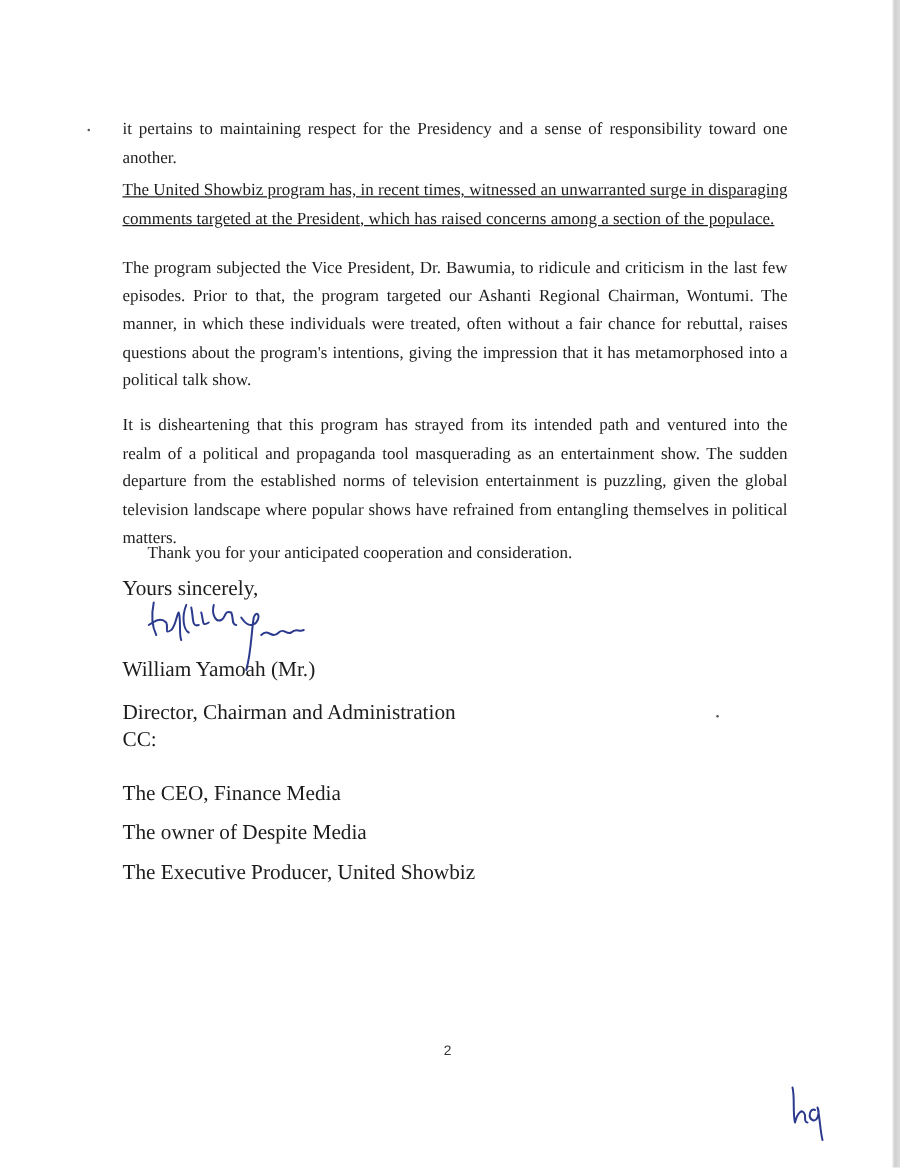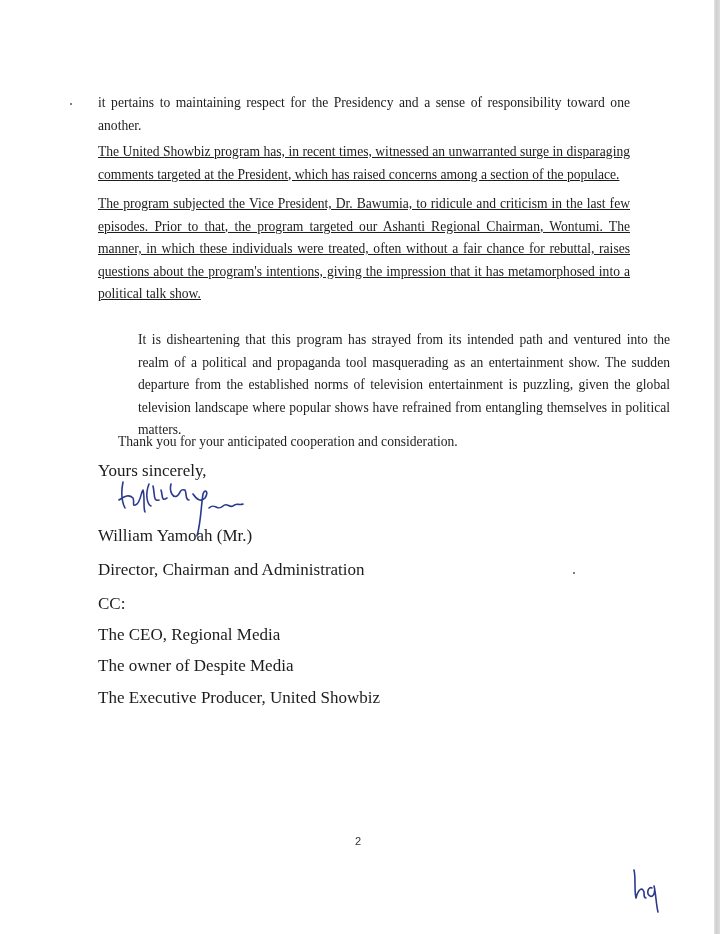--- a/index.html
+++ b/index.html
@@ -47,25 +47,25 @@
   <span class="stray-dot" style="left:573px; top:572px;"></span>
 
   <div class="text-block" style="top:92px;">
     <p>it pertains to maintaining respect for the Presidency and a sense of responsibility toward one another.</p>
   </div>
 
   <div class="text-block" style="top:141px;text-decoration:underline;">
     <p>The United Showbiz program has, in recent times, witnessed an unwarranted surge in disparaging comments targeted at the President, which has raised concerns among a section of the populace.</p>
   </div>
 
-  <div class="text-block" style="top:193px;text-decoration:underline;">
+  <div class="text-block" style="top:203px;">
     <p>The program subjected the Vice President, Dr. Bawumia, to ridicule and criticism in the last few episodes. Prior to that, the program targeted our Ashanti Regional Chairman, Wontumi. The manner, in which these individuals were treated, often without a fair chance for rebuttal, raises questions about the program's intentions, giving the impression that it has metamorphosed into a political talk show.</p>
   </div>
 
-  <div class="text-block" style="top:329px;margin-left:40px;">
+  <div class="text-block" style="top:329px;">
     <p>It is disheartening that this program has strayed from its intended path and ventured into the realm of a political and propaganda tool masquerading as an entertainment show. The sudden departure from the established norms of television entertainment is puzzling, given the global television landscape where popular shows have refrained from entangling themselves in political matters.</p>
   </div>
 
   <div class="text-block" style="top:431px;margin-left:20px;">
     <p>Thank you for your anticipated cooperation and consideration.</p>
   </div>
 
   <div class="line" style="top:461px;">Yours sincerely,</div>
 
   <svg class="sig" style="left:115px; top:478px;" width="160" height="60" viewBox="0 0 160 60">
@@ -74,22 +74,22 @@
       <path d="M34 6 C30 16, 32 26, 36 28 M38 8 C40 16, 38 24, 44 22 M46 12 C48 18, 46 24, 52 20"></path>
       <path d="M56 6 C54 14, 58 20, 62 18 C66 16, 64 10, 70 12 C72 16, 70 22, 74 22"></path>
       <path d="M78 16 C82 22, 86 24, 90 20 C94 14, 90 10, 88 16 C86 28, 86 44, 82 58"></path>
       <path d="M94 30 C100 24, 102 34, 108 28 C112 24, 114 30, 118 28 C122 24, 124 28, 128 26"></path>
     </g>
   </svg>
 
   <div class="line" style="top:526px;">William Yamoah (Mr.)</div>
   <div class="line" style="top:560px;">Director, Chairman and Administration</div>
 
-  <div class="line" style="top:594px;">CC:</div>
-  <div class="line" style="top:625px;">The CEO, Regional Media</div>
+  <div class="line" style="top:582px;">CC:</div>
+  <div class="line" style="top:625px;">The CEO, Finance Media</div>
   <div class="line" style="top:688px;">The Executive Producer, United Showbiz</div>
   <div class="line" style="top:656px;">The owner of Despite Media</div>
 
   <div class="page-number">2</div>
 
   <svg class="sig" style="left:630px; top:868px;" width="40" height="50" viewBox="0 0 40 50">
     <g fill="none" stroke="#2b3a8c" stroke-width="1.6" stroke-linecap="round" stroke-linejoin="round">
       <path d="M4 2 C6 10, 4 22, 6 30 C8 22, 12 18, 14 24 C14 28, 14 30, 16 30"></path>
       <path d="M22 20 C18 18, 16 26, 20 28 C24 30, 26 22, 24 18 C26 26, 26 36, 28 44"></path>
     </g>

